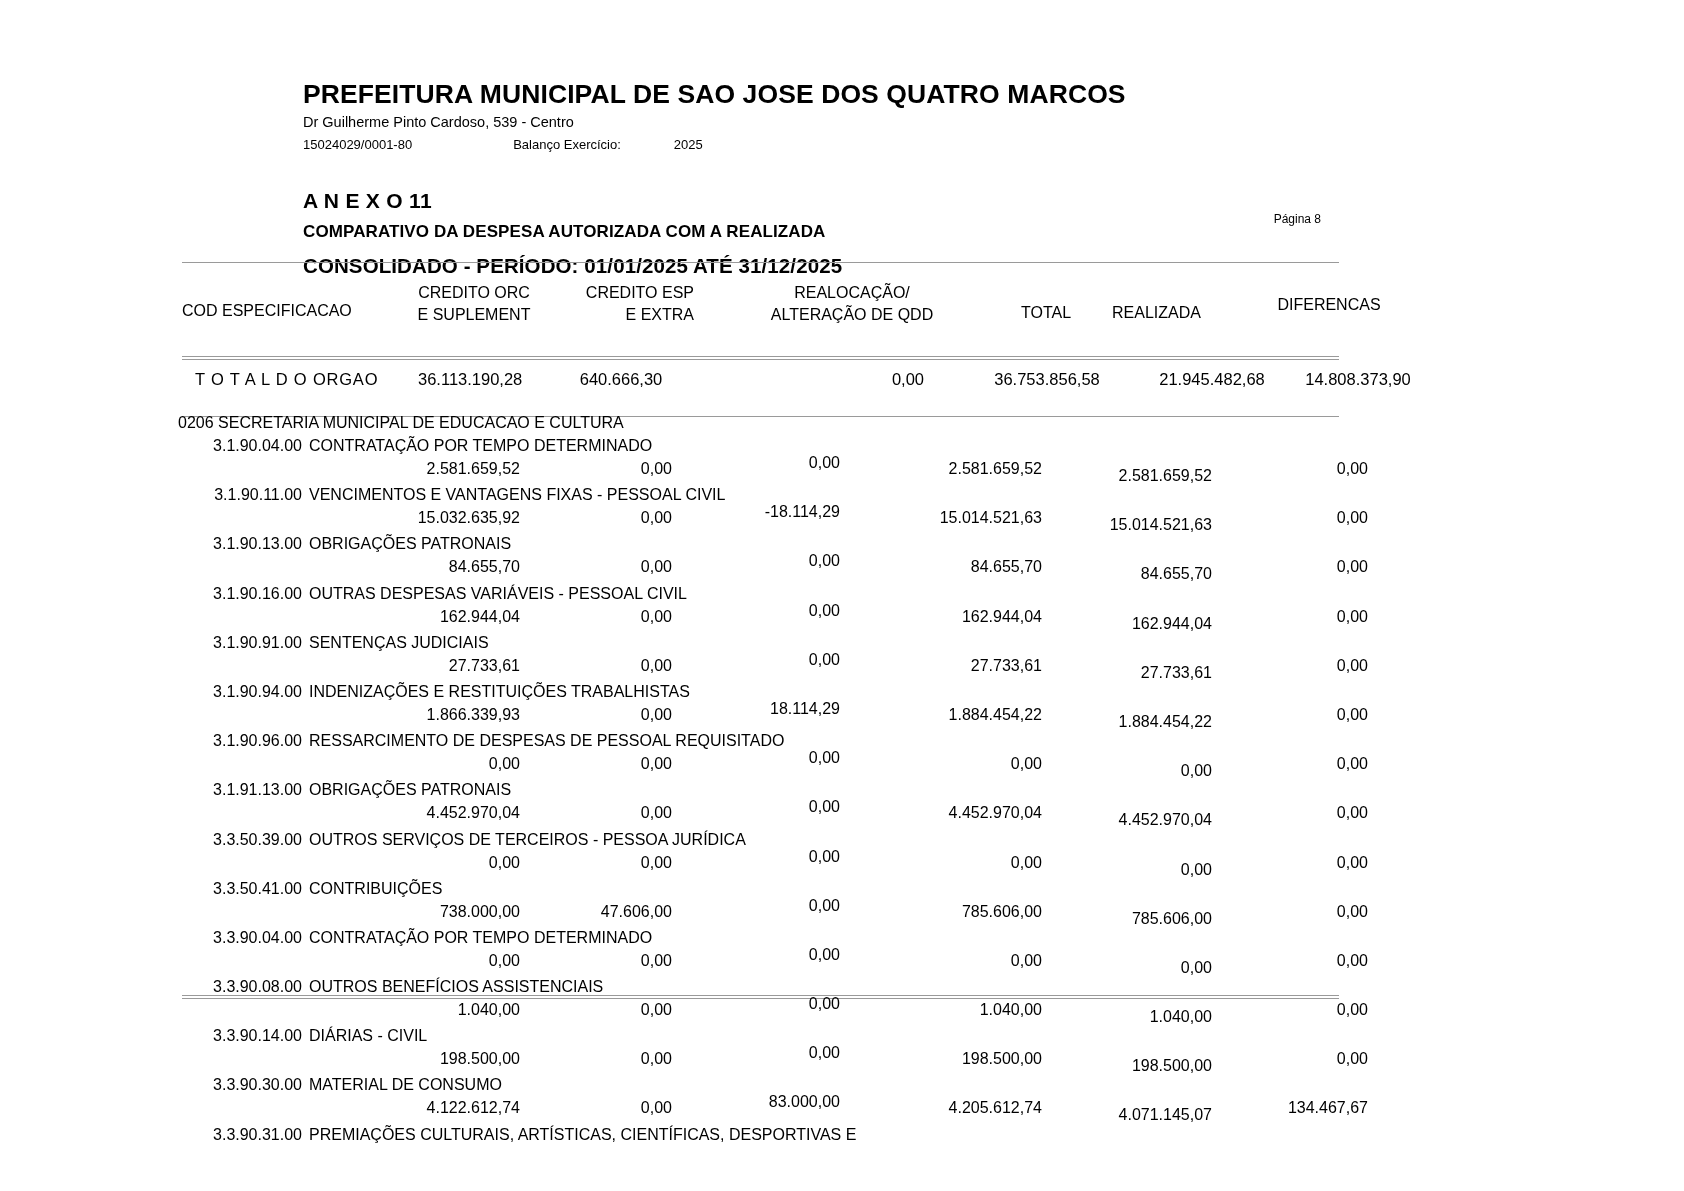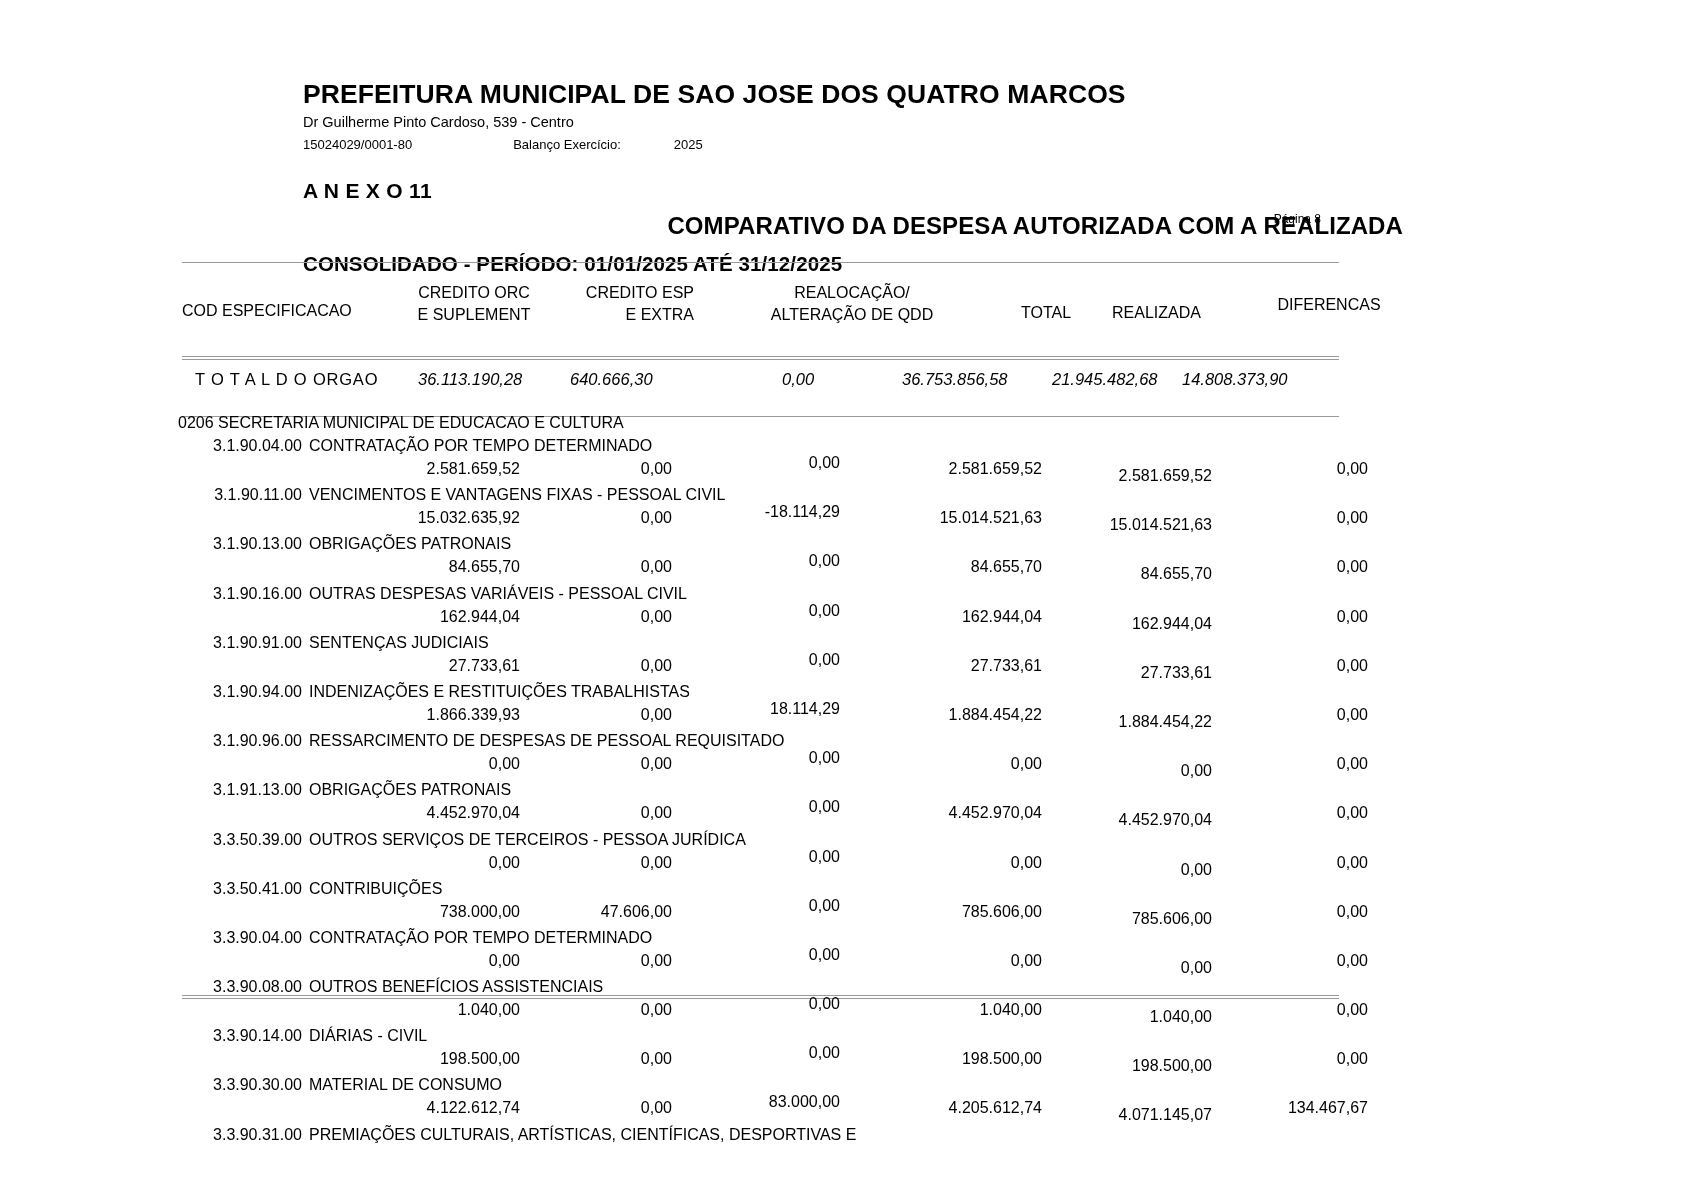--- a/index.html
+++ b/index.html
@@ -47,33 +47,32 @@
     font-size: 13px;
     display: flex;
     align-items: baseline;
     white-space: nowrap;
   }
   .cnpj { display: inline-block; }
   .bal-label { display: inline-block; margin-left: 101px; }
   .bal-year  { display: inline-block; margin-left: 53px; }
 
   .anexo {
-    margin-top: 27px;
+    margin-top: 37px;
     font-size: 21px;
     font-weight: bold;
     letter-spacing: 0.3px;
     white-space: nowrap;
   }
   .subtitle {
     margin-top: 9px;
-    font-size: 24px;
+    font-size: 17px;
     font-weight: bold;
     letter-spacing: 0.1px;
     white-space: nowrap;
-    text-align: right;
   }
   .period {
     margin-top: 12px;
     font-size: 20.5px;
     font-weight: bold;
     letter-spacing: 0.1px;
     white-space: nowrap;
   }
 
   .page-num {
@@ -128,21 +127,21 @@
     top: 360px;
     width: 1157px;
     height: 52px;
     font-size: 16.5px;
   }
   .totrow .t-label {
     position: absolute; left: 13px; top: 10px;
     letter-spacing: 0.8px;
     white-space: nowrap;
   }
-  .totrow .t-v { position: absolute; top: 10px; text-align: left; white-space: nowrap; font-style: italic; }
+  .totrow .t-v { position: absolute; top: 10px; text-align: center; white-space: nowrap; }
   .t-v1 { left: 236px;  width: 96px;  }
   .t-v2 { left: 388px;  width: 102px; }
   .t-v3 { left: 600px;  width: 252px; }
   .t-v4 { left: 720px;  width: 290px; }
   .t-v5 { left: 870px;  width: 320px; }
   .t-v6 { left: 1000px; width: 352px; }
 
   
   .org-section {
     position: absolute;

